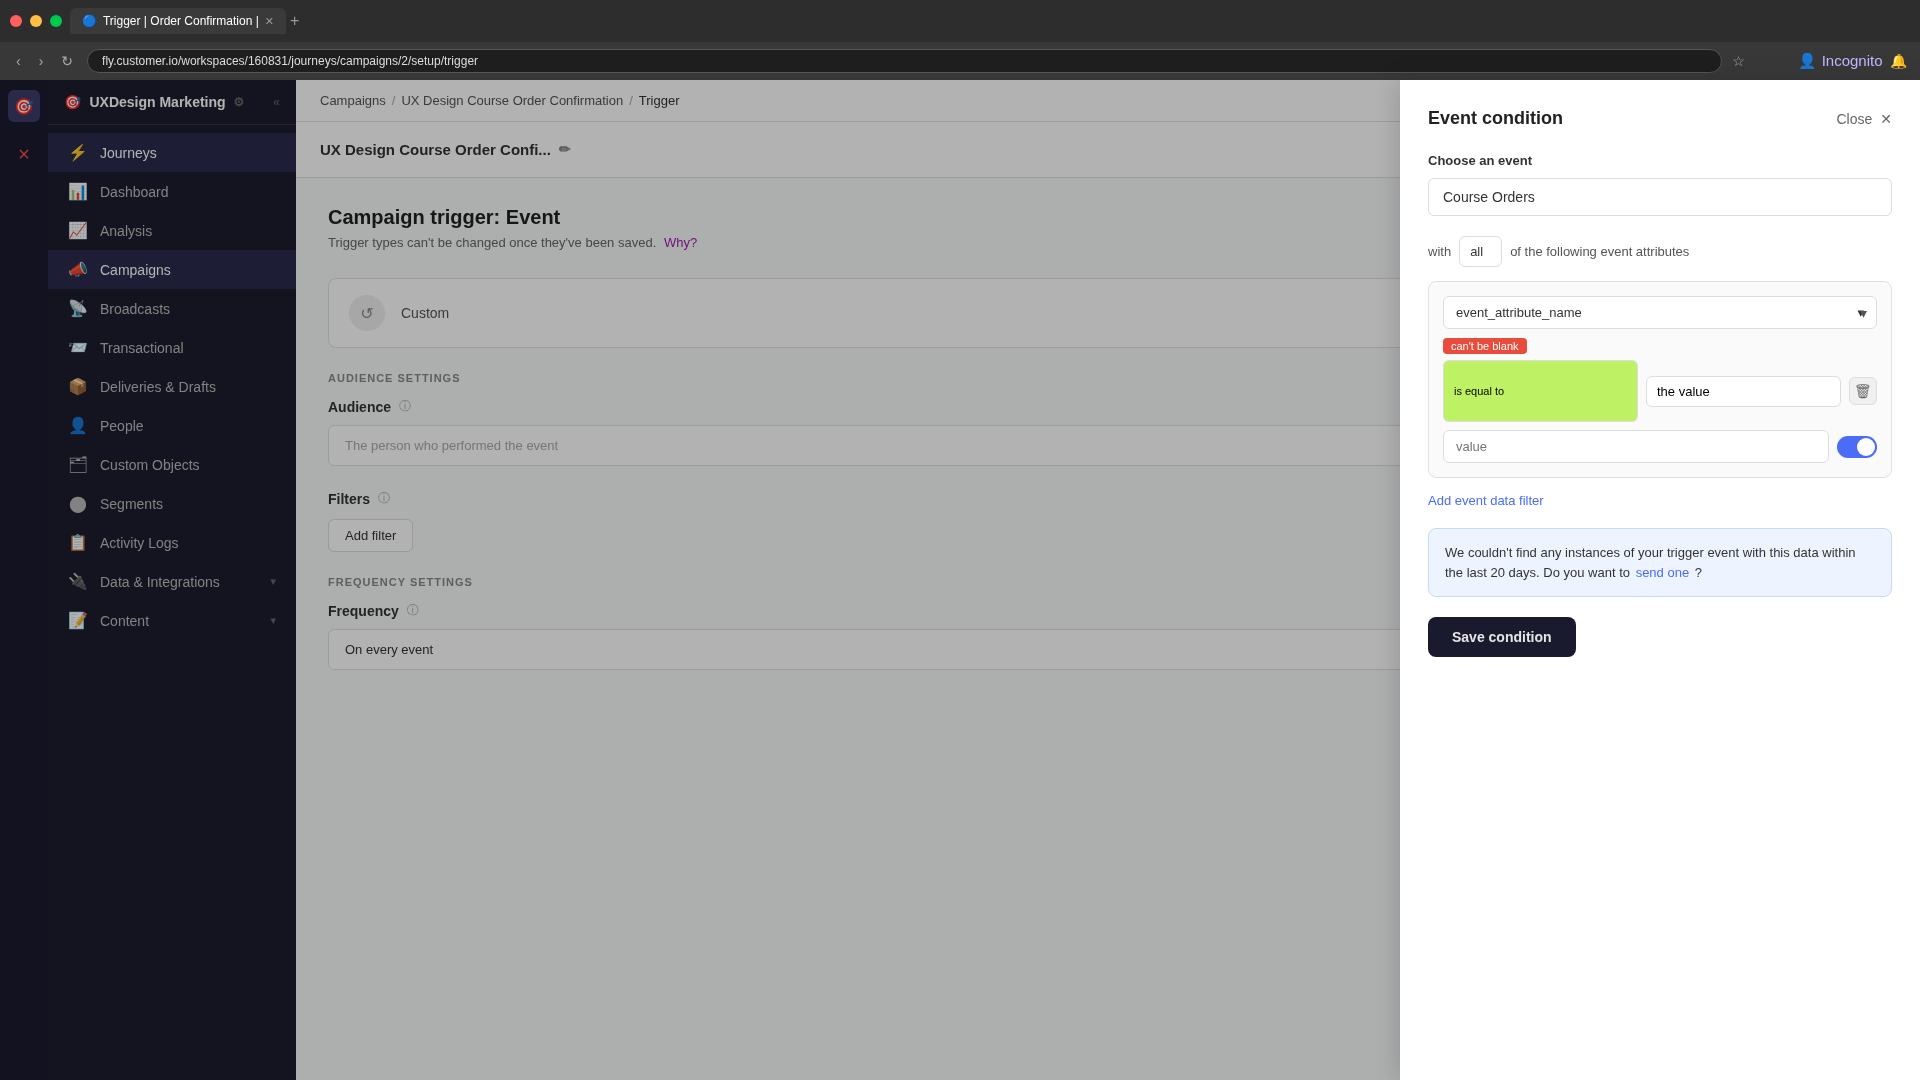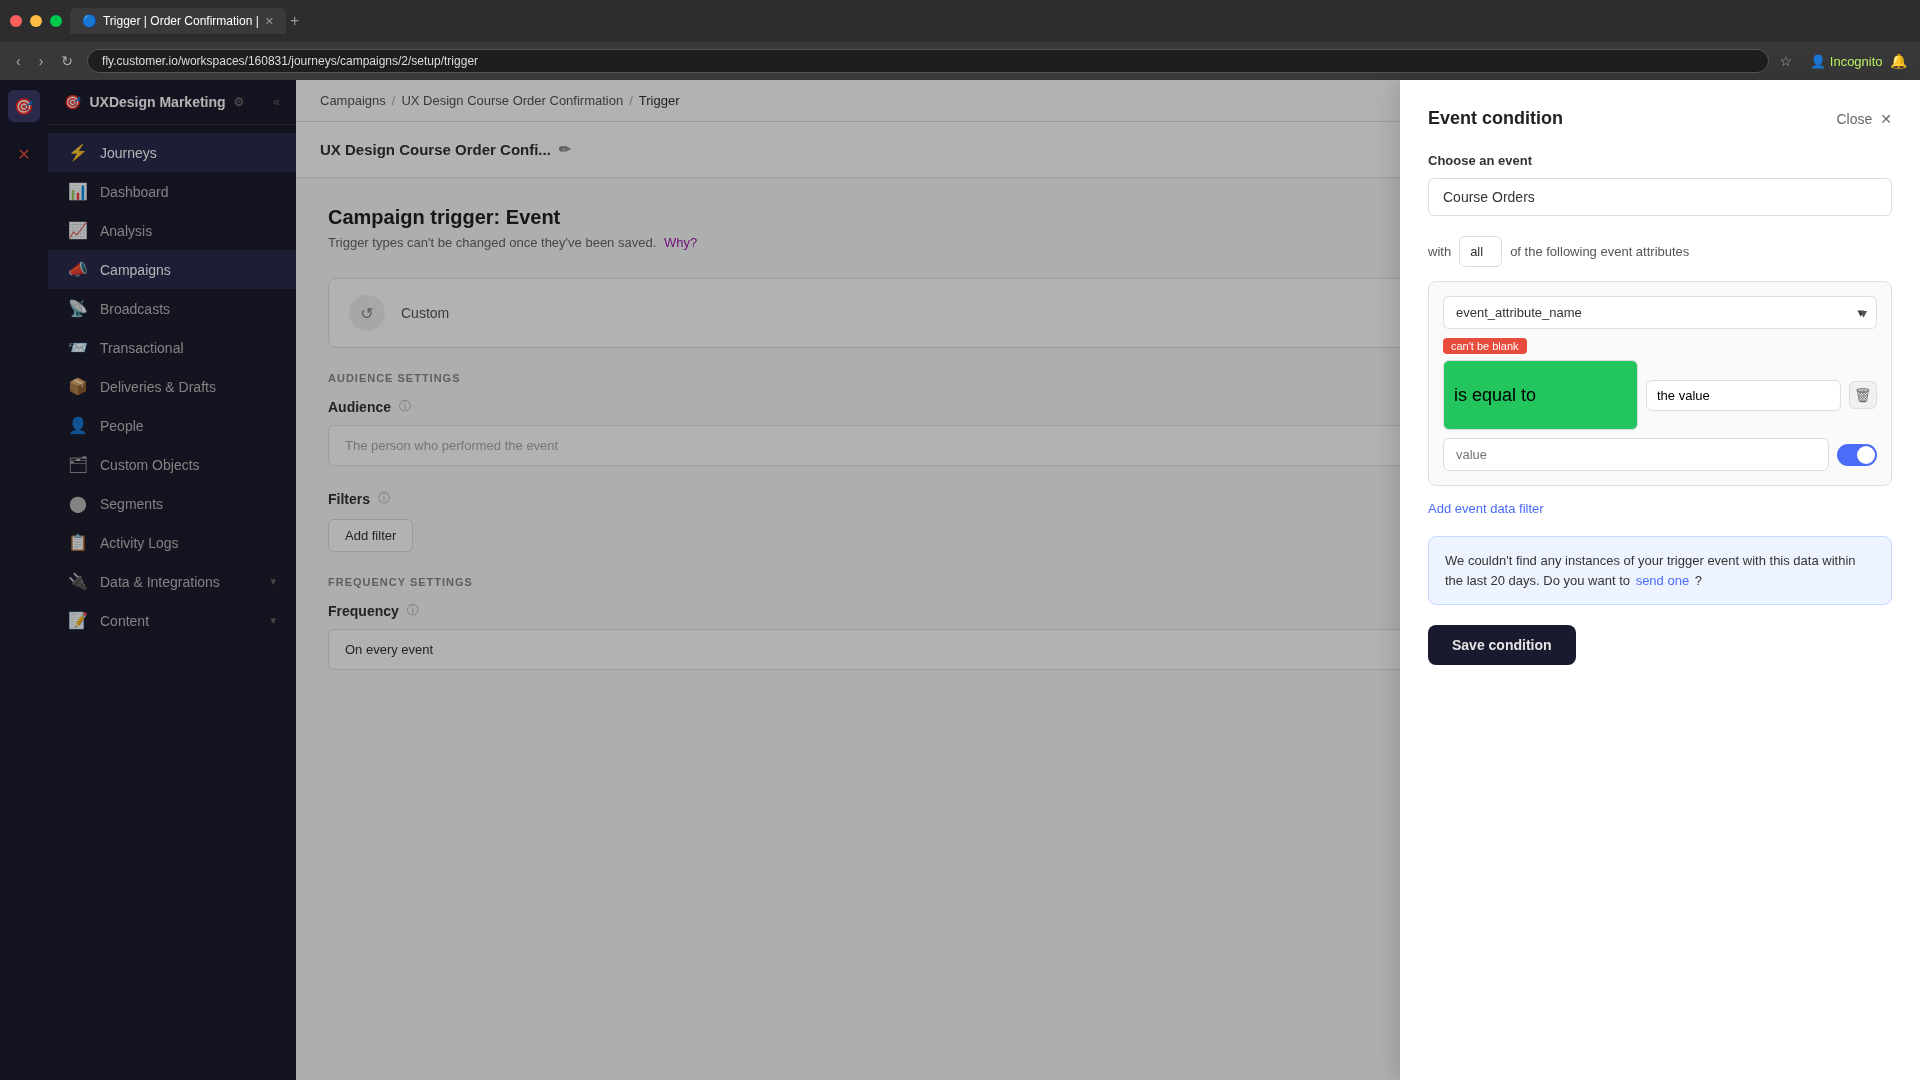--- a/index.html
+++ b/index.html
@@ -112,21 +112,21 @@
     .condition-select { border: 1px solid #ddd; border-radius: 6px; padding: 7px 10px; font-size: 13px; background: #fff; color: #333; cursor: pointer; }
     .condition-text { font-size: 13px; color: #555; }
 
     
     .attr-filter-container { border: 1px solid #e0e0e0; border-radius: 8px; padding: 14px; margin-bottom: 14px; background: #fafafa; }
     .attr-name-row { margin-bottom: 8px; }
     .attr-name-select-wrapper { position: relative; }
     .attr-name-select-wrapper::after { content: '▾'; position: absolute; right: 10px; top: 50%; transform: translateY(-50%); color: #555; pointer-events: none; }
     .cant-be-blank { background: #e74c3c; color: #fff; font-size: 11px; padding: 2px 8px; border-radius: 4px; display: inline-block; margin-bottom: 6px; }
     .attr-condition-row { display: flex; align-items: center; gap: 8px; margin-bottom: 8px; }
-    .condition-op-select { flex: 1; border: 1px solid #ddd; border-radius: 6px; padding: 24px 10px; font-size: 18px; background: #22c55e; cursor: pointer; }
+    .condition-op-select { flex: 1; border: 1px solid #ddd; border-radius: 6px; padding: 24px 10px; font-size: 11px; background: #bef264; cursor: pointer; }
     .condition-val-select { flex: 1; border: 1px solid #ddd; border-radius: 6px; padding: 7px 10px; font-size: 13px; background: #fff; cursor: pointer; }
     .delete-btn { width: 28px; height: 28px; background: #f0f0f0; border: 1px solid #ddd; border-radius: 6px; display: flex; align-items: center; justify-content: center; cursor: pointer; color: #666; font-size: 14px; }
     .value-input-row { display: flex; align-items: center; gap: 8px; }
     .value-input { flex: 1; border: 1px solid #ddd; border-radius: 6px; padding: 8px 12px; font-size: 13px; color: #aaa; background: #fff; }
     .value-toggle { width: 40px; height: 22px; background: #4a6cf7; border-radius: 11px; position: relative; cursor: pointer; }
     .value-toggle::after { content: ''; position: absolute; width: 18px; height: 18px; background: #fff; border-radius: 50%; top: 2px; right: 2px; }
 
     
     .add-event-filter-link { color: #4a6cf7; text-decoration: none; font-size: 13px; cursor: pointer; margin-bottom: 20px; display: inline-block; }
 
@@ -160,21 +160,21 @@
 
 <div class="address-bar">
   <button class="nav-btn">‹</button>
   <button class="nav-btn">›</button>
   <button class="nav-btn">↻</button>
   <div class="url-bar">
     <span>fly.customer.io/workspaces/160831/journeys/campaigns/2/setup/trigger</span>
   </div>
   <span class="bookmark-icon">☆</span>
   <span style="display:flex;align-items:center;gap:8px;margin-left:8px;">
-    <span style="color:#bef264;font-size:13px;">👤 Incognito</span>
+    <span style="color:#c4b5fd;font-size:15px;margin-left:36px;">👤 Incognito</span>
     <span class="bell-icon">🔔</span>
   </span>
 </div>
 
 <div class="app">
 
   <div class="icon-sidebar">
     <div class="icon-sidebar-item active">🎯</div>
     <div class="icon-sidebar-item red">✕</div>
   </div>

